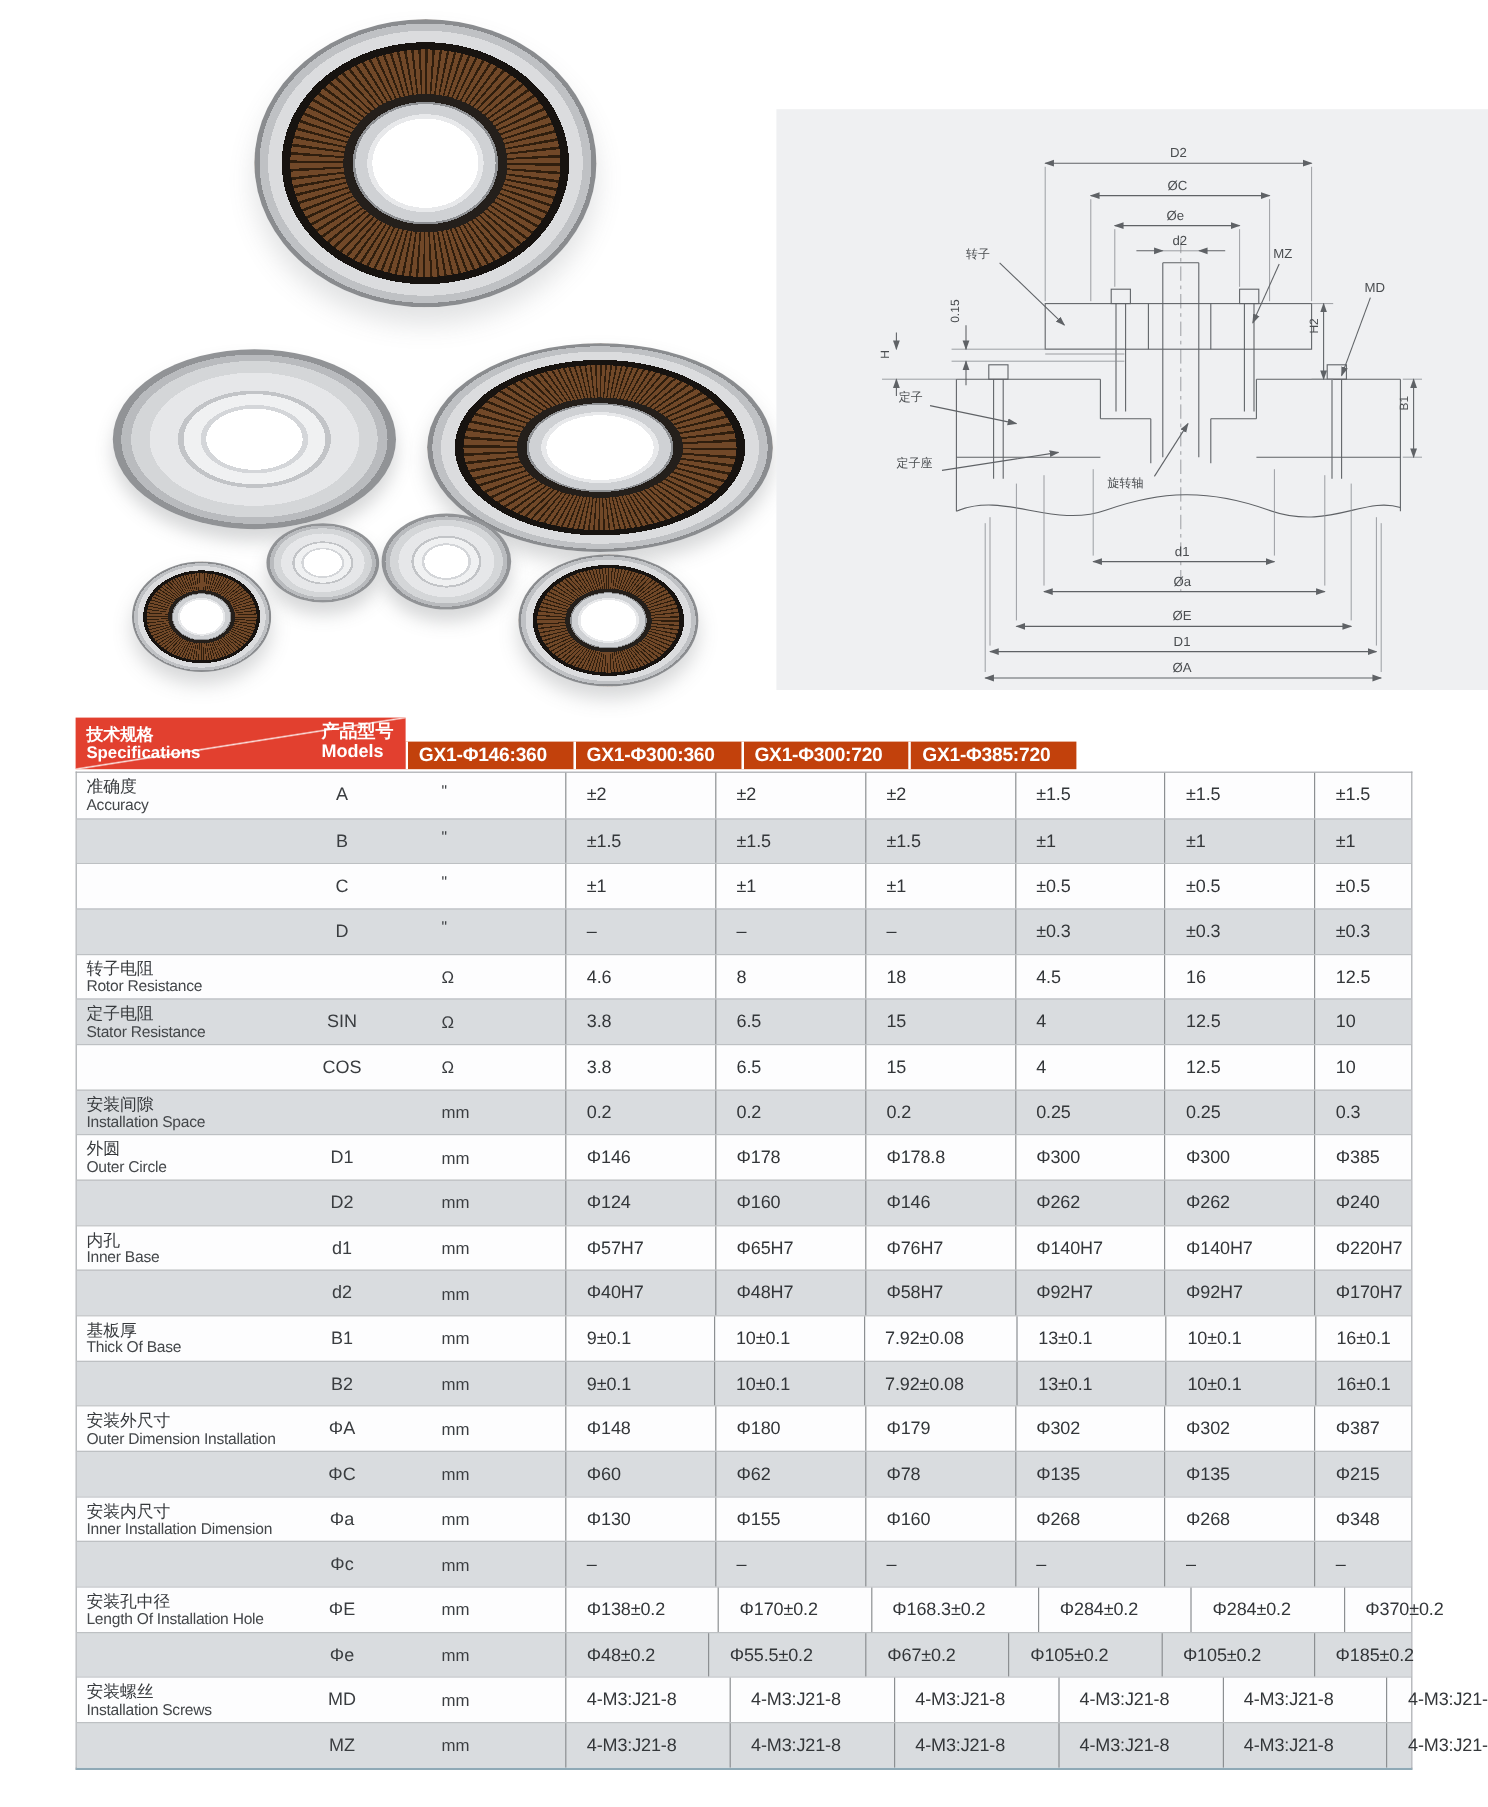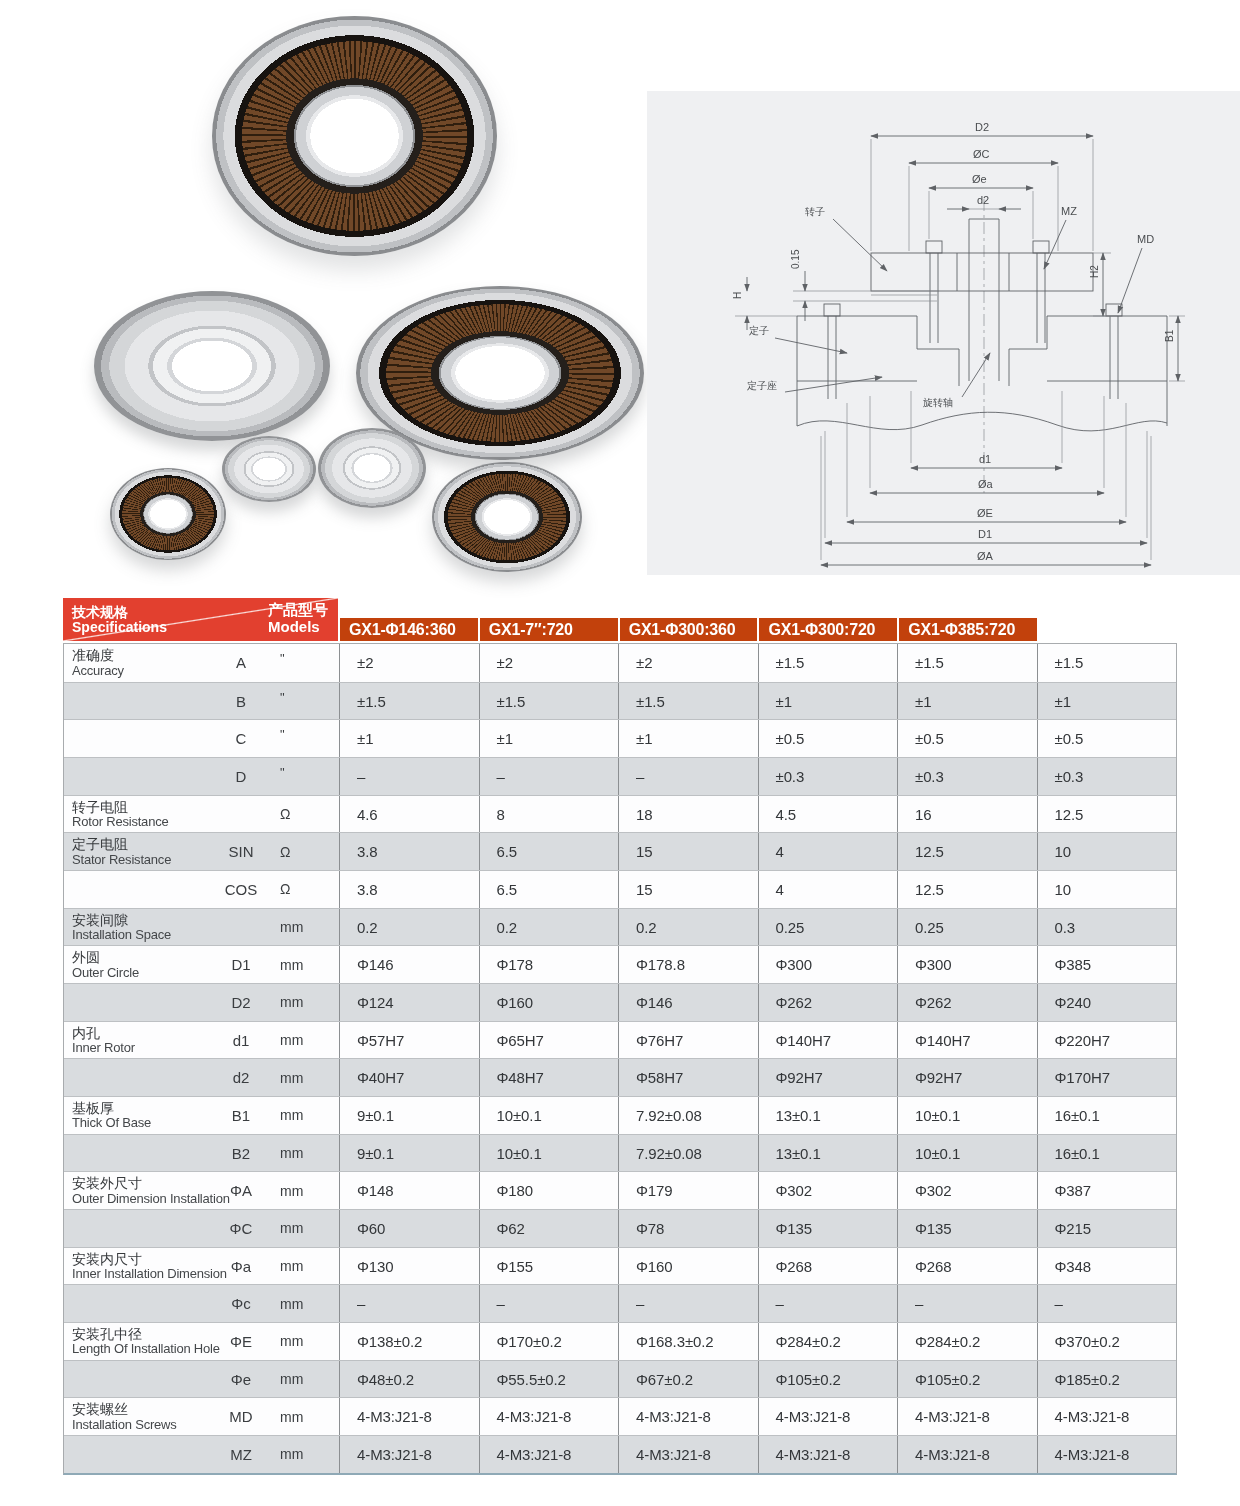--- a/index.html
+++ b/index.html
@@ -45,21 +45,21 @@
   .thead{display:grid;grid-template-columns:275px repeat(6,1fr);height:43px;background:#ffffff;margin-bottom:2px;}
   .corner{position:relative;background-color:#e2402f;
     background-image:linear-gradient(to bottom right,
       rgba(255,255,255,0) calc(50% - 1.2px), rgba(255,255,255,.85) 50%, rgba(255,255,255,0) calc(50% + 1.2px));}
   .corner-spec{position:absolute;left:9px;bottom:5px;color:#fff;font-weight:bold;font-size:14px;line-height:1.12;}
   .corner-models{position:absolute;right:10px;top:4px;color:#fff;font-weight:bold;font-size:15px;line-height:1.12;}
   .hcell{background:#c2410c;border-left:2px solid #ffffff;color:#fff;font-weight:bold;font-size:16px;
          display:flex;align-items:center;padding-left:9px;letter-spacing:-0.2px;margin-top:20px;}
   .tbody{border:1px solid #a8abae;border-bottom:2px solid #8fa9b6;background:#fdfdfe;}
   .trow{display:grid;grid-template-columns:152px 50px 73px repeat(6,1fr);
-        flex:0 0 auto;height:37.68px;box-sizing:border-box;border-top:1px solid #bdc0c3;align-items:center;}
+        flex:0 0 auto;height:37.68px;box-sizing:border-box;border-top:1px solid #bdc0c3;align-items:center;gap:44px;}
   .trow:first-child{border-top:none;}
   .trow.alt{background:#d9dcdf;}
   .c{height:100%;display:flex;align-items:center;box-sizing:border-box;}
   .lab{flex-direction:column;align-items:flex-start;justify-content:center;padding-left:8px;overflow:visible;}
   .zh{font-size:14px;line-height:1.1;color:#36393c;white-space:nowrap;}
   .en{font-size:13px;line-height:1.05;color:#44474a;white-space:nowrap;letter-spacing:-0.2px;}
   .sub{justify-content:center;font-size:15px;}
   .unit{padding-left:14px;font-size:14px;}
   .unit.q{font-size:13px;align-items:flex-start;padding-top:7px;}
   .val{border-left:1px solid #8c8f92;padding-left:17px;font-size:15px;color:#333639;letter-spacing:-0.1px;white-space:nowrap;}
@@ -194,21 +194,20 @@
           <div>产品型号</div>
           <div>Models</div>
         </div>
         <div class="corner-spec">
           <div>技术规格</div>
           <div>Specifications</div>
         </div>
       </div>
 
     <div class="hcell">GX1-Φ146:360</div>
-        <div class="hcell">GX1-7″:720</div>
         <div class="hcell">GX1-Φ300:360</div>
         <div class="hcell">GX1-Φ300:720</div>
         <div class="hcell">GX1-Φ385:720</div>
       </div>
     <div class="tbody">
 
     <div class="trow">
           <div class="c lab">
             <div class="zh">准确度</div>
             <div class="en">Accuracy</div>
@@ -329,21 +328,21 @@
           <div class="c val">Φ124</div>
           <div class="c val">Φ160</div>
           <div class="c val">Φ146</div>
           <div class="c val">Φ262</div>
           <div class="c val">Φ262</div>
           <div class="c val">Φ240</div>
         </div>
         <div class="trow">
           <div class="c lab">
             <div class="zh">内孔</div>
-            <div class="en">Inner Rotor</div>
+            <div class="en">Inner Base</div>
           </div>
           <div class="c sub">d1</div>
           <div class="c unit">mm</div>
           <div class="c val">Φ57H7</div>
           <div class="c val">Φ65H7</div>
           <div class="c val">Φ76H7</div>
           <div class="c val">Φ140H7</div>
           <div class="c val">Φ140H7</div>
           <div class="c val">Φ220H7</div>
         </div>

